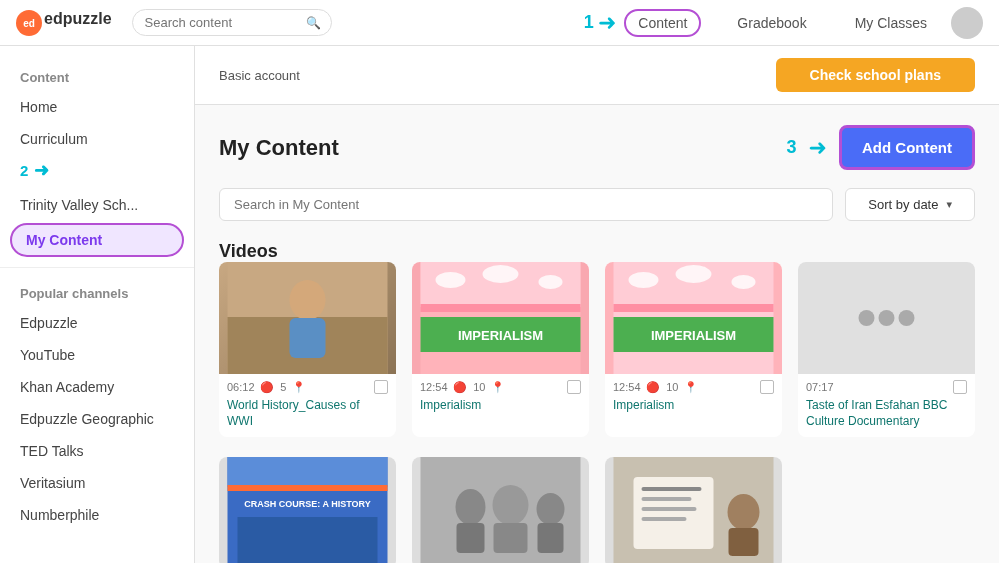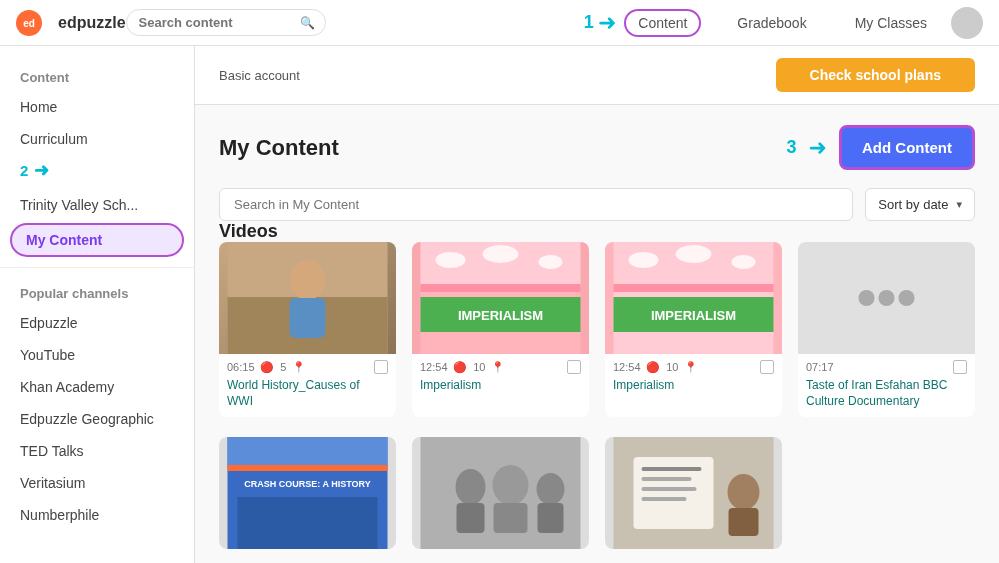--- a/index.html
+++ b/index.html
@@ -1,23 +1,23 @@
 <!DOCTYPE html>
 <html><head>
   <meta charset="utf-8">
   <style>
     * { box-sizing: border-box; margin: 0; padding: 0; }
     body { font-family: -apple-system, BlinkMacSystemFont, 'Segoe UI', sans-serif; font-size: 14px; color: #333; background: #f5f5f5; display: flex; flex-direction: column; height: 563px; overflow: hidden; }
     
     
     .topnav { display: flex; align-items: center; background: #fff; border-bottom: 1px solid #e0e0e0; padding: 0 16px; height: 46px; flex-shrink: 0; }
-    .logo { display: flex; align-items: center; gap: 16px; font-weight: 700; font-size: 16px; color: #333; }
+    .logo { display: flex; gap: 2px; font-weight: 700; font-size: 16px; color: #333; margin-right: 20px; }
     .logo-icon { width: 26px; height: 26px; background: #ff6b35; border-radius: 50%; display: flex; align-items: center; justify-content: center; color: white; font-size: 12px; font-weight: bold; }
     .search-bar { flex: 0 0 200px; position: relative; }
-    .search-bar input { width: 100%; border: 1px solid #ddd; border-radius: 20px; padding: 5px 30px 5px 12px; font-size: 13px; outline: none; color: #a21caf; font-weight: bold; }
+    .search-bar input { width: 100%; border: 1px solid #ddd; border-radius: 20px; padding: 5px 30px 5px 12px; font-size: 13px; outline: none; color: #a21caf; }
     .search-bar .search-icon-wrap { position: absolute; right: 10px; top: 50%; transform: translateY(-50%); color: #999; font-size: 12px; }
     .nav-spacer { flex: 1; }
     .nav-num { color: #00bcd4; font-weight: bold; font-size: 18px; margin-right: 4px; }
     .nav-links { display: flex; align-items: center; gap: 24px; }
     .nav-link { font-size: 14px; color: #555; cursor: pointer; text-decoration: none; padding: 4px 12px; border-radius: 20px; }
     .nav-link.active { border: 2px solid #b44fd4; color: #555; }
     .nav-avatar { width: 32px; height: 32px; background: #ccc; border-radius: 50%; }
 
     
     .layout { display: flex; flex: 1; overflow: hidden; }
@@ -35,23 +35,23 @@
     .account-bar { background: #fff; padding: 12px 24px; border-bottom: 1px solid #e0e0e0; display: flex; align-items: center; justify-content: space-between; }
     .account-label { font-size: 13px; color: #555; }
     .check-plans-btn { background: #f5a623; color: white; border: none; border-radius: 6px; padding: 9px 34px; font-size: 14px; font-weight: 600; cursor: pointer; }
 
     .content-area { padding: 20px 24px; }
     .content-header { display: flex; align-items: center; justify-content: space-between; margin-bottom: 18px; }
     .content-title { font-size: 22px; font-weight: 700; color: #222; }
     .header-right { display: flex; align-items: center; gap: 12px; }
     .add-content-btn { background: #4a6cf7; color: white; border: none; border-radius: 8px; padding: 11px 20px; font-size: 15px; font-weight: 600; cursor: pointer; border: 3px solid #b44fd4; }
 
-    .search-filter-row { display: flex; gap: 12px; align-items: center; }
+    .search-filter-row { display: flex; gap: 12px; margin-bottom: 20px; align-items: center; }
     .content-search { flex: 1; border: 1px solid #ddd; border-radius: 6px; padding: 8px 14px; font-size: 13px; outline: none; color: #666; background: #fff; }
-    .sort-dropdown { display: flex; align-items: center; border: 1px solid #ddd; border-radius: 6px; padding: 8px 12px; background: #fff; cursor: pointer; font-size: 13px; gap: 8px; white-space: nowrap; }
+    .sort-dropdown { display: flex; align-items: center; border: 1px solid #ddd; border-radius: 6px; padding: 8px 22px; background: #fff; cursor: pointer; font-size: 13px; gap: 8px; white-space: nowrap; }
     .sort-dropdown .chevron { color: #555; font-size: 11px; }
 
     .section-label { font-size: 18px; font-weight: 700; color: #222; }
     .videos-grid { display: grid; grid-template-columns: repeat(4, 1fr); gap: 16px; margin-bottom: 20px; }
     .video-card { background: #fff; border-radius: 8px; overflow: hidden; cursor: pointer; }
     .video-thumb { width: 100%; height: 112px; object-fit: cover; background: #ddd; position: relative; display: flex; align-items: center; justify-content: center; }
     .video-meta { display: flex; align-items: center; gap: 6px; padding: 6px 8px 2px; font-size: 11px; color: #777; }
     .video-meta .checkbox { width: 14px; height: 14px; border: 1px solid #bbb; border-radius: 2px; margin-left: auto; }
     .video-title { padding: 2px 8px 8px; font-size: 12px; color: #0f766e; font-weight: 400; line-height: 1.3; }
 
@@ -156,21 +156,21 @@
 
             <svg width="100%" height="100%" viewBox="0 0 160 112">
               <rect width="160" height="112" fill="#c8a882"></rect>
               <rect x="0" y="55" width="160" height="57" fill="#a0845a"></rect>
 
               <ellipse cx="80" cy="38" rx="18" ry="20" fill="#d4a87a"></ellipse>
               <rect x="62" y="56" width="36" height="40" rx="6" fill="#5a8fc4"></rect>
             </svg>
           </div>
           <div class="video-meta">
-            <span>06:15</span>
+            <span>06:12</span>
             <span>🔴</span>
             <span>5</span>
             <span>📍</span>
             <div class="checkbox"></div>
           </div>
           <div class="video-title">World History_Causes of WWI</div>
         </div>
 
         <div class="video-card">
           <div class="video-thumb" style="background:#f9a8b0;">

